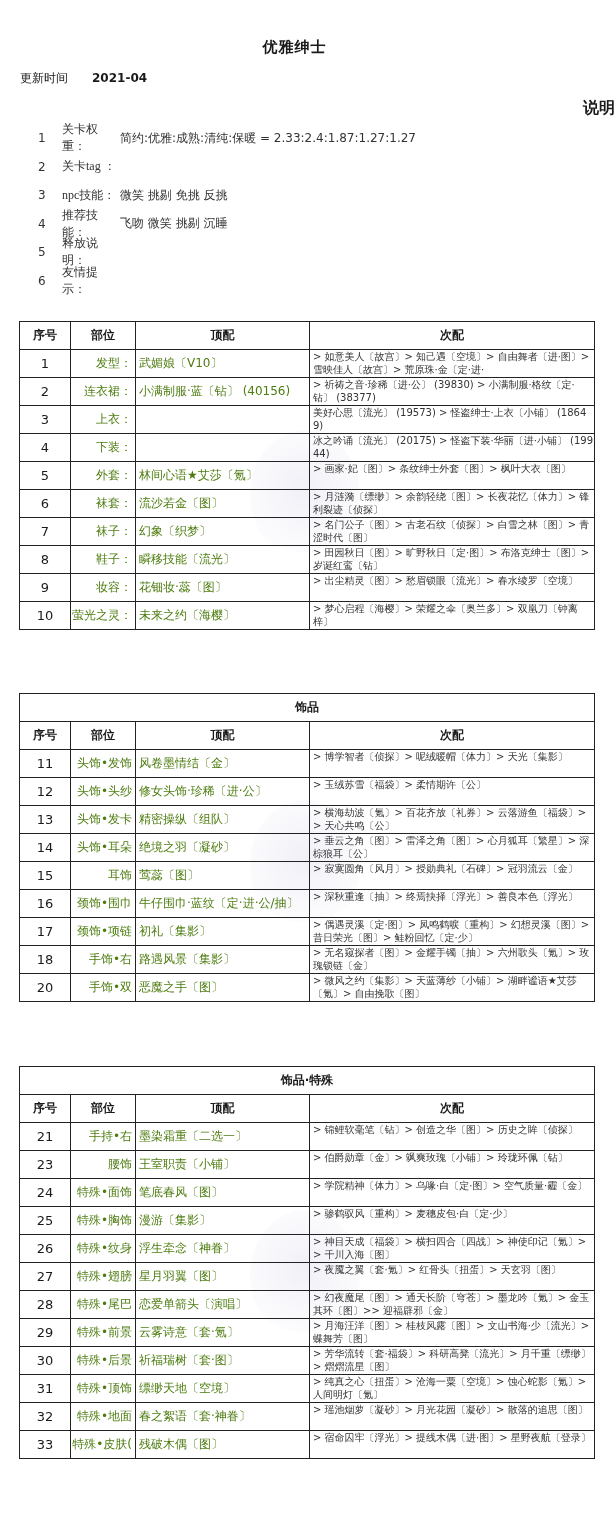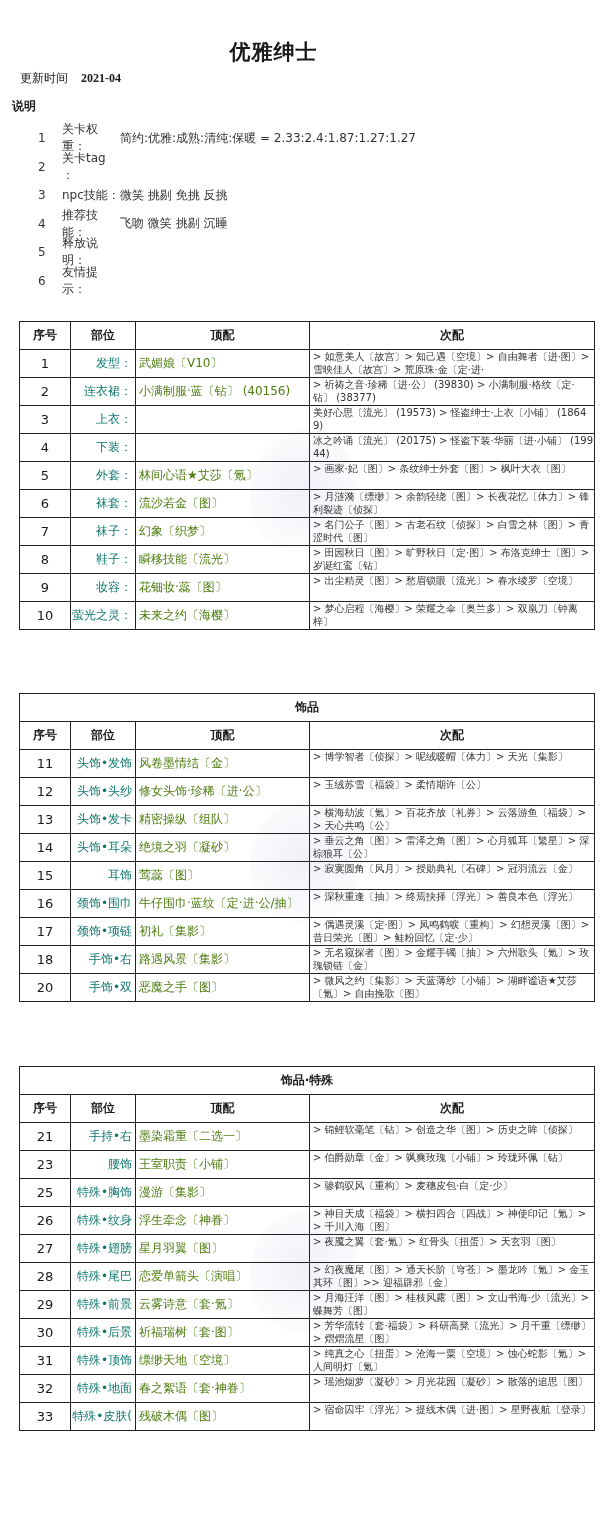--- a/index.html
+++ b/index.html
@@ -1,36 +1,36 @@
 <!DOCTYPE html>
 <html><head>
 <meta charset="utf-8">
 <style>
   html, body { margin: 0; padding: 0; background: #ffffff; }
   body { width: 615px; height: 1515px; position: relative; overflow: hidden;
          font-family: "DejaVu Sans", "Liberation Sans", sans-serif; color: #1a1a1a; }
   .title { position: absolute; top: 38px; left: 0; width: 547px; text-align: center;
-           font-size: 21px; font-weight: bold; letter-spacing: 1px; }
+           font-size: 15px; font-weight: bold; letter-spacing: 1px; padding-left: 21px; }
   .update { position: absolute; top: 70px; left: 20px; font-size: 12px; }
-  .update .date { font-weight: bold; margin-left: 13px; font-family: Liberation Serif, serif; }
-  .notes-title { position: absolute; top: 98px; left: 0; width: 615px; text-align: left;
-                 font-size: 12px; font-weight: bold; padding-left: 12px; box-sizing: border-box; }
+  .update .date { font-weight: bold; margin-left: 24px; }
+  .notes-title { position: absolute; top: 98px; left: 0; width: 615px; text-align: right;
+                 font-size: 16px; font-weight: bold; padding-left: 12px; box-sizing: border-box; }
   .notes { position: absolute; top: 124px; left: 38px; width: 560px; }
   .note { height: 28.5px; display: flex; align-items: center; font-size: 12px; color: #333; }
   .note .num { width: 24px; }
-  .note .label { width: 58px; }
+  .note .label { width: 58px; font-family: Liberation Serif, serif; }
   .note .val { }
   table.t { position: absolute; left: 19px; width: 575px; border-collapse: collapse;
             table-layout: fixed; font-size: 12px; }
   table.t td, table.t th { border: 1.5px solid #222; padding: 0; overflow: hidden; }
   table.t .cap { height: 27px; text-align: center; font-weight: bold; font-size: 12px; }
   table.t .hdr th { height: 27px; font-weight: bold; font-size: 12px; text-align: center; }
   table.t .row td { height: 27px; }
   .c-num { text-align: center; font-size: 13px; }
-  .c-part { text-align: right; padding-right: 3px !important; white-space: nowrap; color: #0f766e; }
+  .c-part { text-align: right; padding-right: 3px !important; white-space: nowrap; color: #4d7c0f; }
   .c-top { padding-left: 3px !important; white-space: nowrap; color: #4d7c0f; }
   .c-alt { padding-left: 3px !important; font-size: 10px; line-height: 13px; color: #333;
            word-break: break-all; vertical-align: top; }
   .wm { position: absolute; width: 110px; height: 130px; border-radius: 50%;
         background: radial-gradient(circle at 50% 45%, rgba(200,195,225,0.25), rgba(200,195,225,0.05) 70%, transparent 72%);
         pointer-events: none; }
 </style>
 </head>
 <body>
 
@@ -249,20 +249,26 @@
         <td class="c-top">墨染霜重〔二选一〕</td>
         <td class="c-alt">&gt; 锦鲤软毫笔〔钻〕&gt; 创造之华〔图〕&gt; 历史之眸〔侦探〕</td>
       </tr>
       <tr class="row">
         <td class="c-num">23</td>
         <td class="c-part">腰饰</td>
         <td class="c-top">王室职责〔小铺〕</td>
         <td class="c-alt">&gt; 伯爵勋章〔金〕&gt; 飒爽玫瑰〔小铺〕&gt; 玲珑环佩〔钻〕</td>
       </tr>
       <tr class="row">
+        <td class="c-num">24</td>
+        <td class="c-part">特殊•面饰</td>
+        <td class="c-top">笔底春风〔图〕</td>
+        <td class="c-alt">&gt; 学院精神〔体力〕&gt; 乌喙·白〔定·图〕&gt; 空气质量·霾〔金〕</td>
+      </tr>
+      <tr class="row">
         <td class="c-num">25</td>
         <td class="c-part">特殊•胸饰</td>
         <td class="c-top">漫游〔集影〕</td>
         <td class="c-alt">&gt; 骖鹤驭风〔重构〕&gt; 麦穗皮包·白〔定·少〕</td>
       </tr>
       <tr class="row">
         <td class="c-num">26</td>
         <td class="c-part">特殊•纹身</td>
         <td class="c-top">浮生牵念〔神眷〕</td>
         <td class="c-alt">&gt; 神目天成〔福袋〕&gt; 横扫四合〔四战〕&gt; 神使印记〔氪〕&gt;&gt; 千川入海〔图〕</td>

